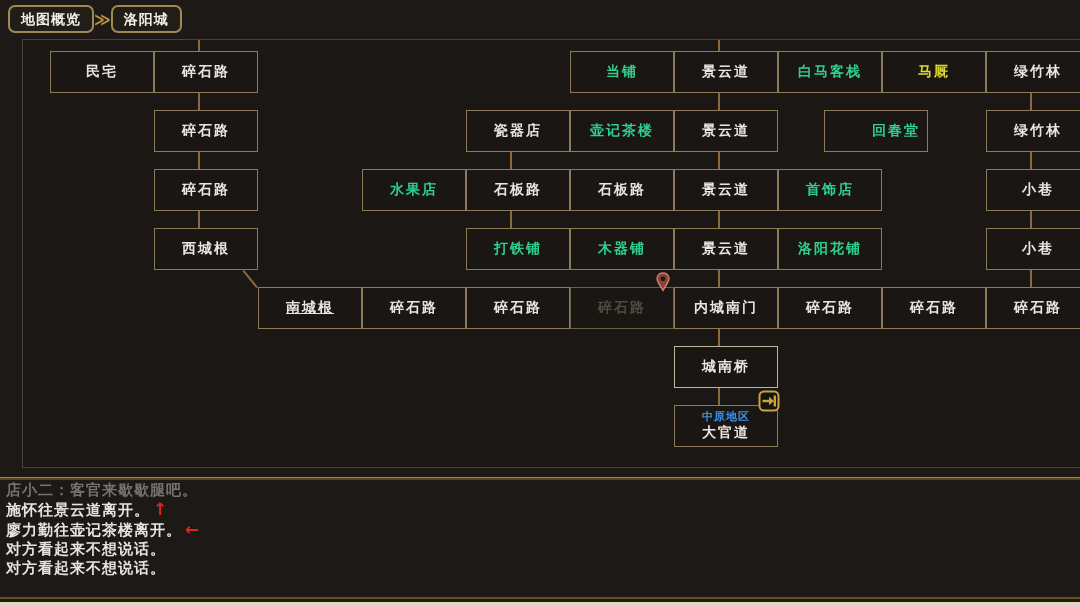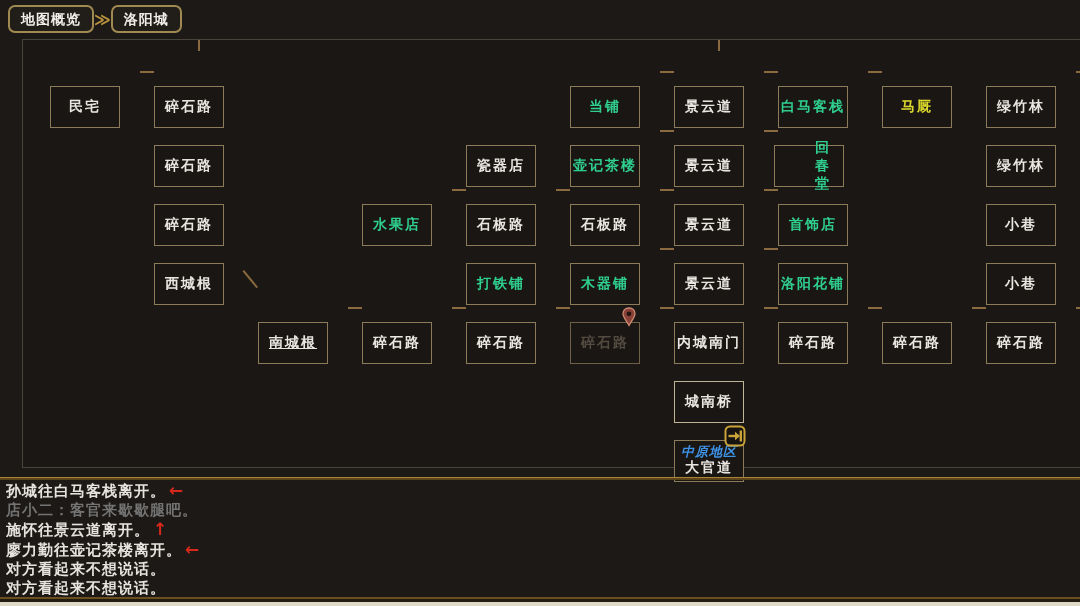--- a/index.html
+++ b/index.html
@@ -21,27 +21,27 @@
     position:absolute;left:22px;top:39px;width:1058px;height:429px;
     border:1px solid #49443b;border-right:none;box-sizing:border-box;
     background:#1b1714;
   }
   #map-layer{position:absolute;left:0;top:0;width:1080px;height:468px;}
   .edge{position:absolute;background:#8a6a3e;}
   .edge.h{height:2px;}
   .edge.v{width:2px;}
   .edge.d{height:2px;transform-origin:0 0;}
   .node{
-    position:absolute;width:70px;height:42px;box-sizing:border-box;
+    position:absolute;width:104px;height:42px;box-sizing:border-box;
     border:1px solid #8c7b58;background:#1a1613;
     display:flex;flex-direction:column;align-items:center;justify-content:center;
-    font-size:14px;font-weight:bold;letter-spacing:2px;cursor:pointer;margin-top:35px;
+    font-size:14px;font-weight:bold;letter-spacing:2px;cursor:pointer;
   }
   .node .lbl{pointer-events:none;}
-  .node .sub{font-size:13px;letter-spacing:1px;color:#3d93e8;line-height:14px;pointer-events:none;font-style:italic;}
+  .node .sub{font-size:11px;letter-spacing:1px;color:#3d93e8;line-height:14px;pointer-events:none;}
   .c-white{color:#e9e6e1;}
   .c-green{color:#2fcf8e;}
   .c-yellow{color:#dcd92c;}
   .c-current{color:#524b40;border-color:#6e6046;}
   .b-bright{border-color:#c0b697;}
   .pin{position:absolute;right:3px;top:-16px;width:14px;height:20px;}
   .exit-ic{position:absolute;right:-3px;top:-16px;width:22px;height:22px;}
   
   #gold-sep{position:absolute;left:0;top:477px;width:1080px;height:3px;background:#5c4418;border-top:1px solid #a8843c;box-sizing:border-box;}
   #log{position:absolute;left:6px;top:481px;width:1068px;height:115px;overflow:hidden;}
@@ -129,21 +129,21 @@
     </div>
     <div class="node c-white" style="left: 466px; top: 110px;">
       <div class="lbl">瓷器店</div>
     </div>
     <div class="node c-green" style="left: 570px; top: 110px;">
       <div class="lbl">壶记茶楼</div>
     </div>
     <div class="node c-white" style="left: 674px; top: 110px;">
       <div class="lbl">景云道</div>
     </div>
-    <div class="node c-green" style="left: 774px; top: 110px; padding-left: 40px;">
+    <div class="node c-green" style="left: 824px; top: 110px; padding-left: 40px;">
       <div class="lbl">回春堂</div>
     </div>
     <div class="node c-white" style="left: 986px; top: 110px;">
       <div class="lbl">绿竹林</div>
     </div>
     <div class="node c-white" style="left: 154px; top: 169px;">
       <div class="lbl">碎石路</div>
     </div>
     <div class="node c-green" style="left: 362px; top: 169px;">
       <div class="lbl">水果店</div>
@@ -219,21 +219,20 @@
           <rect x="1.5" y="1.5" width="19" height="19" rx="4.5" fill="#171310" stroke="#c9a43a" stroke-width="2"></rect>
           <line x1="4.5" y1="11" x2="11.5" y2="11" stroke="#c9a43a" stroke-width="2.4"></line>
           <polygon points="11,6.8 16,11 11,15.2" fill="#c9a43a"></polygon>
           <line x1="16.8" y1="5.5" x2="16.8" y2="16.5" stroke="#c9a43a" stroke-width="2.4"></line>
         </svg></span>
     </div>
   </div>
 
 <div id="gold-sep"></div>
 <div id="log">
-    <div class="log-line"><span class="t-white">孙城往白马客栈离开。</span><span class="arrow">←</span></div>
     <div class="log-line"><span class="t-cyan">店小二：客官来歇歇腿吧。</span></div>
     <div class="log-line"><span class="t-white">施怀往景云道离开。</span><span class="arrow">↑</span></div>
     <div class="log-line"><span class="t-white">廖力勤往壶记茶楼离开。</span><span class="arrow">←</span></div>
     <div class="log-line"><span class="t-white">对方看起来不想说话。</span></div>
     <div class="log-line"><span class="t-white">对方看起来不想说话。</span></div>
   </div>
 <div id="bottom-gold"></div>
 <div id="bottom-dark"></div>
 <div id="bottom-bar"></div>
 

